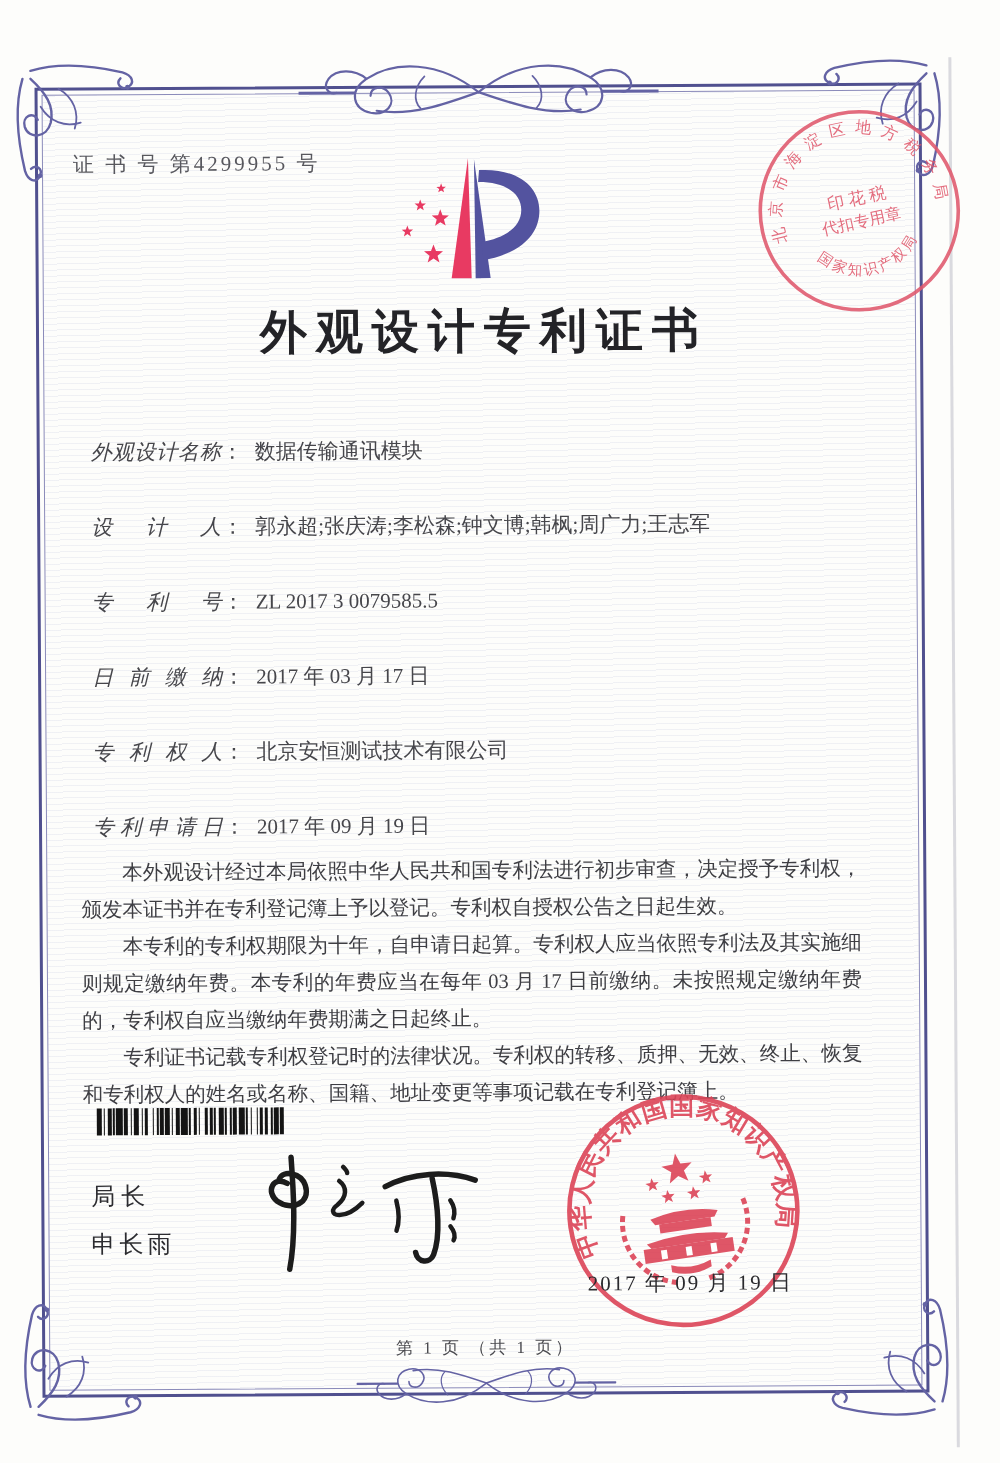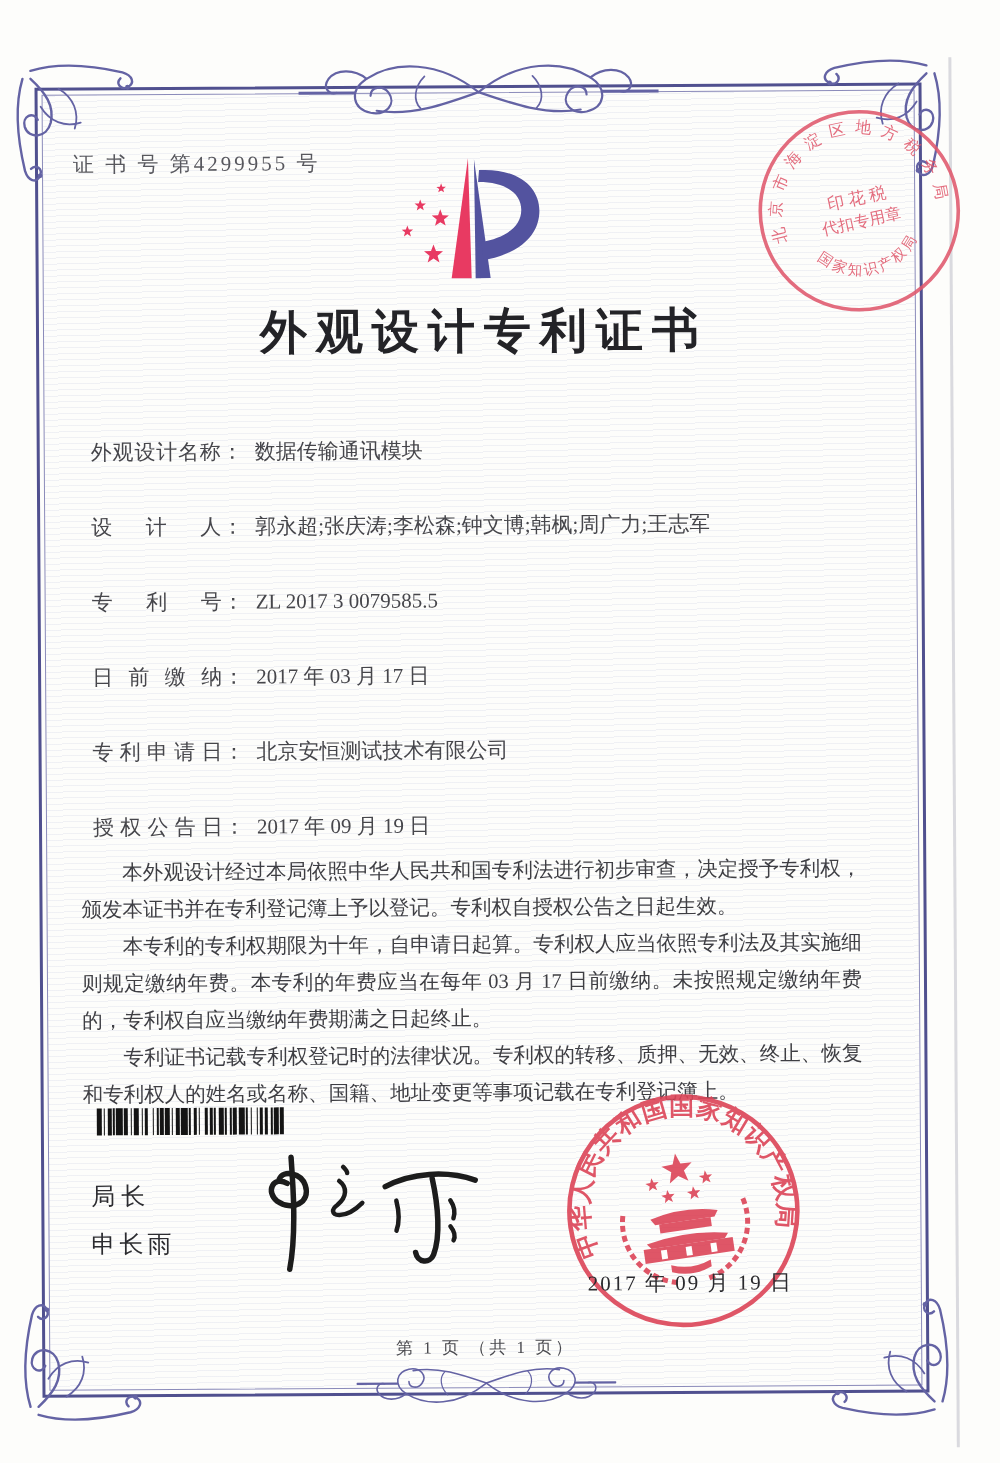--- a/index.html
+++ b/index.html
@@ -42,21 +42,21 @@
   .logo svg { display:block; width:100%; height:100%; }
   .title { position:absolute; left:38px; top:300px; width:887px; text-align:center;
     font-size:47px; font-weight:600; letter-spacing:9px; color:#232327;
     text-indent:9px; }
 
   
   .fields { position:absolute; left:92px; top:436px; width:780px; }
   .frow { height:24px; margin-bottom:51px; font-size:21px; color:#46464b;
     white-space:nowrap; }
   .flabel { display:inline-block; width:130px; text-align:justify;
-    text-align-last:justify; vertical-align:top; }
+    text-align-last:justify; vertical-align:top;font-style:italic; }
   .fcolon { display:inline-block; margin:0 12px 0 1px; }
 
   
   .bodytext { position:absolute; left:80px; top:852px; width:780px;
     font-size:20.5px; line-height:37px; color:#3e3e43; text-align:justify; }
   .bodytext p { text-indent:2em; margin:0; }
 
   
   .barcode { position:absolute; left:94px; top:1106px; width:254px; height:27px;
     display:flex; align-items:stretch; }
@@ -195,24 +195,24 @@
       <div class="frow">
         <span class="flabel">设计人</span><span class="fcolon">：</span><span>郭永超;张庆涛;李松森;钟文博;韩枫;周广力;王志军</span>
       </div>
       <div class="frow">
         <span class="flabel">专利号</span><span class="fcolon">：</span><span>ZL 2017 3 0079585.5</span>
       </div>
       <div class="frow">
         <span class="flabel">日前缴纳</span><span class="fcolon">：</span><span>2017 年 03 月 17 日</span>
       </div>
       <div class="frow">
-        <span class="flabel">专利申请日</span><span class="fcolon">：</span><span>北京安恒测试技术有限公司</span>
-      </div>
-      <div class="frow">
-        <span class="flabel">授权公告日</span><span class="fcolon">：</span><span>2017 年 09 月 19 日</span>
+        <span class="flabel">专利权人</span><span class="fcolon">：</span><span>北京安恒测试技术有限公司</span>
+      </div>
+      <div class="frow">
+        <span class="flabel">专利申请日</span><span class="fcolon">：</span><span>2017 年 09 月 19 日</span>
       </div>
     </div>
 
     <div class="bodytext">
       <p>本外观设计经过本局依照中华人民共和国专利法进行初步审查，决定授予专利权，颁发本证书并在专利登记簿上予以登记。专利权自授权公告之日起生效。</p>
       <p>本专利的专利权期限为十年，自申请日起算。专利权人应当依照专利法及其实施细则规定缴纳年费。本专利的年费应当在每年 03 月 17 日前缴纳。未按照规定缴纳年费的，专利权自应当缴纳年费期满之日起终止。</p>
       <p>专利证书记载专利权登记时的法律状况。专利权的转移、质押、无效、终止、恢复和专利权人的姓名或名称、国籍、地址变更等事项记载在专利登记簿上。</p>
     </div>
 
     <div class="barcode">

